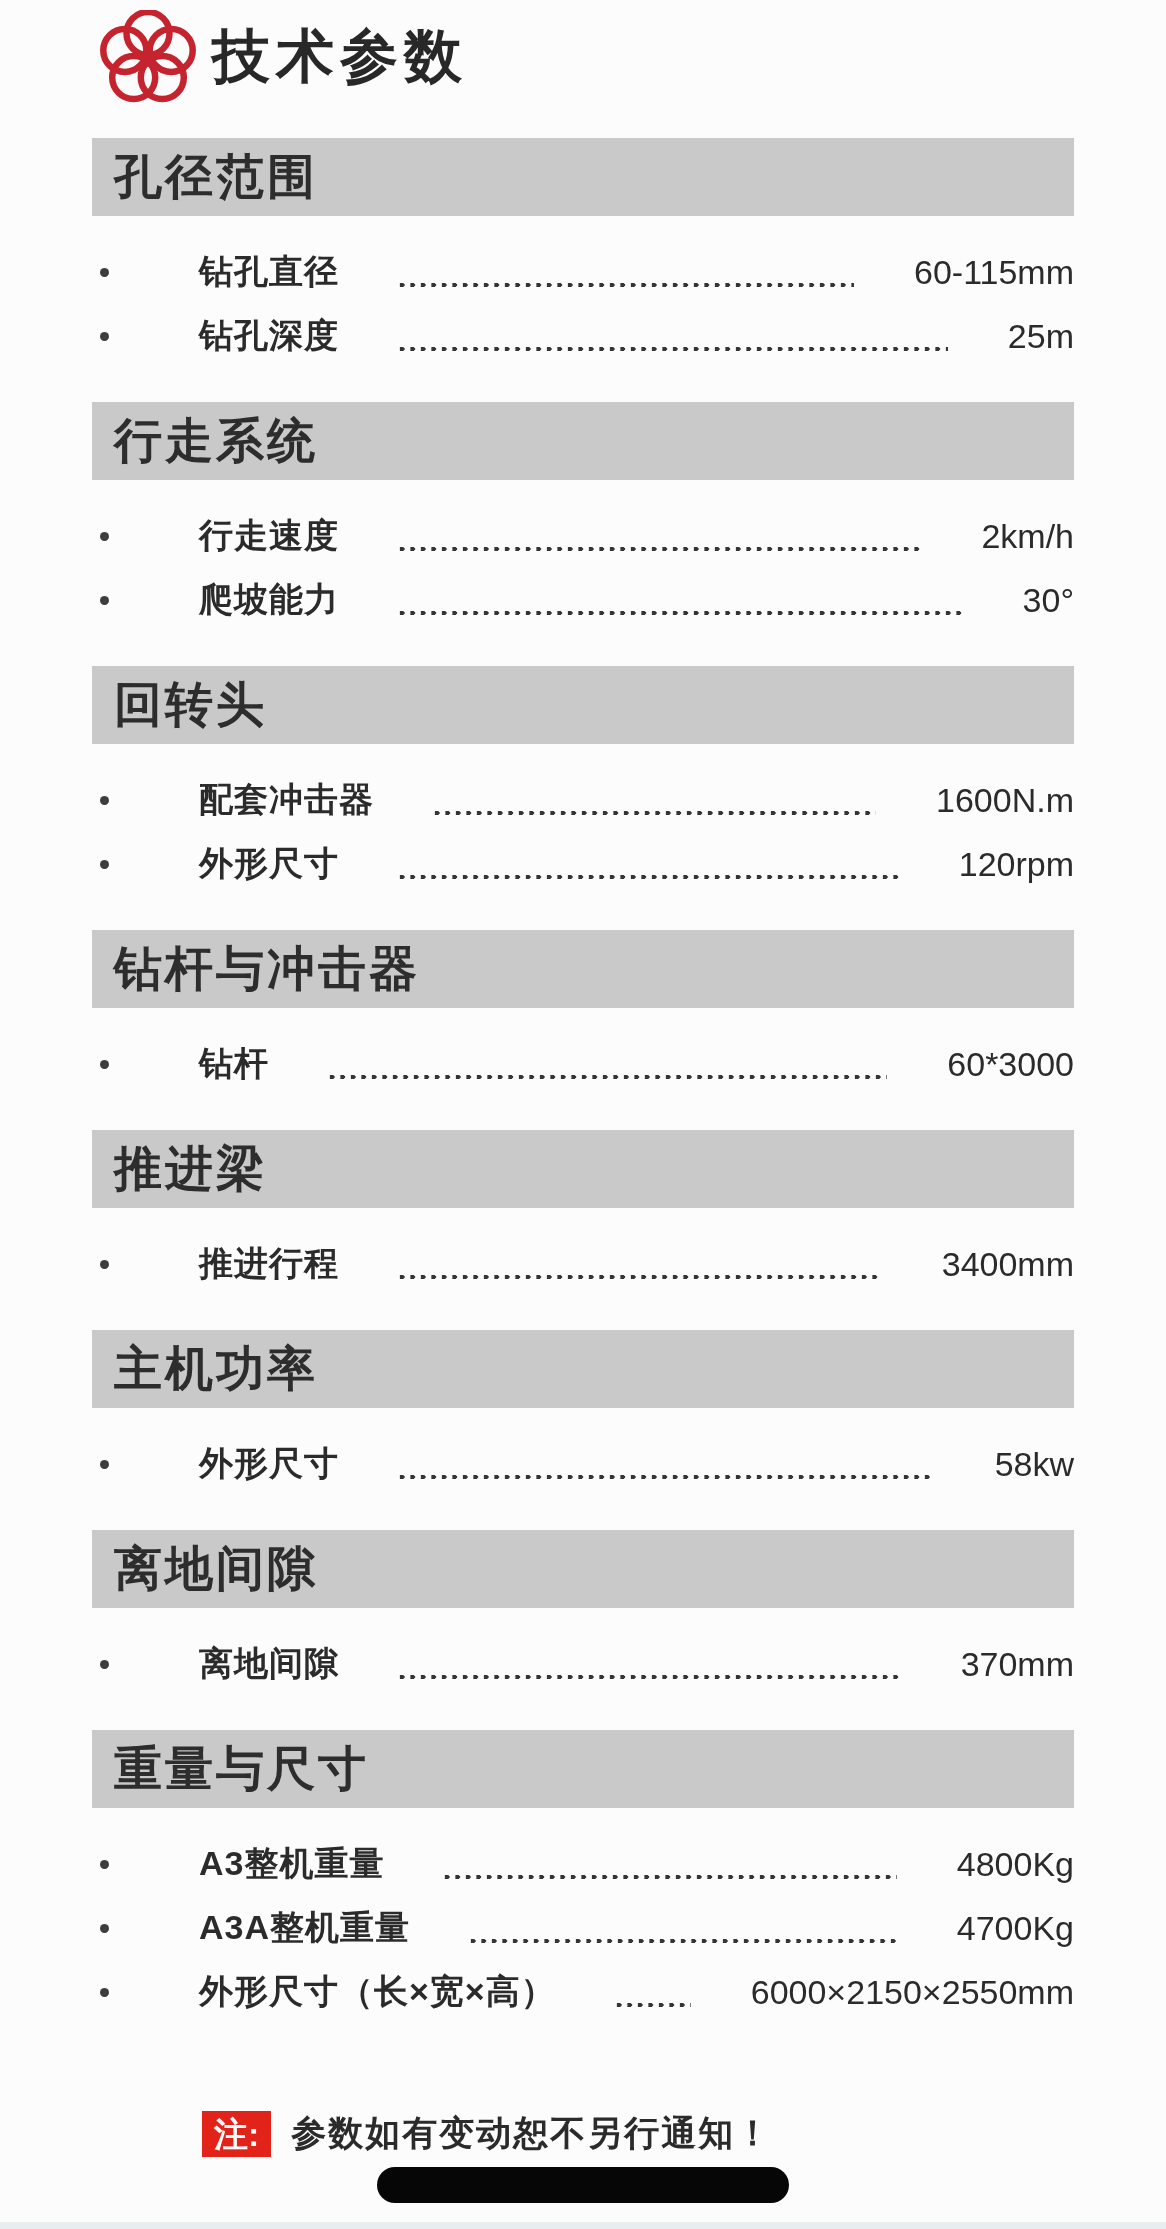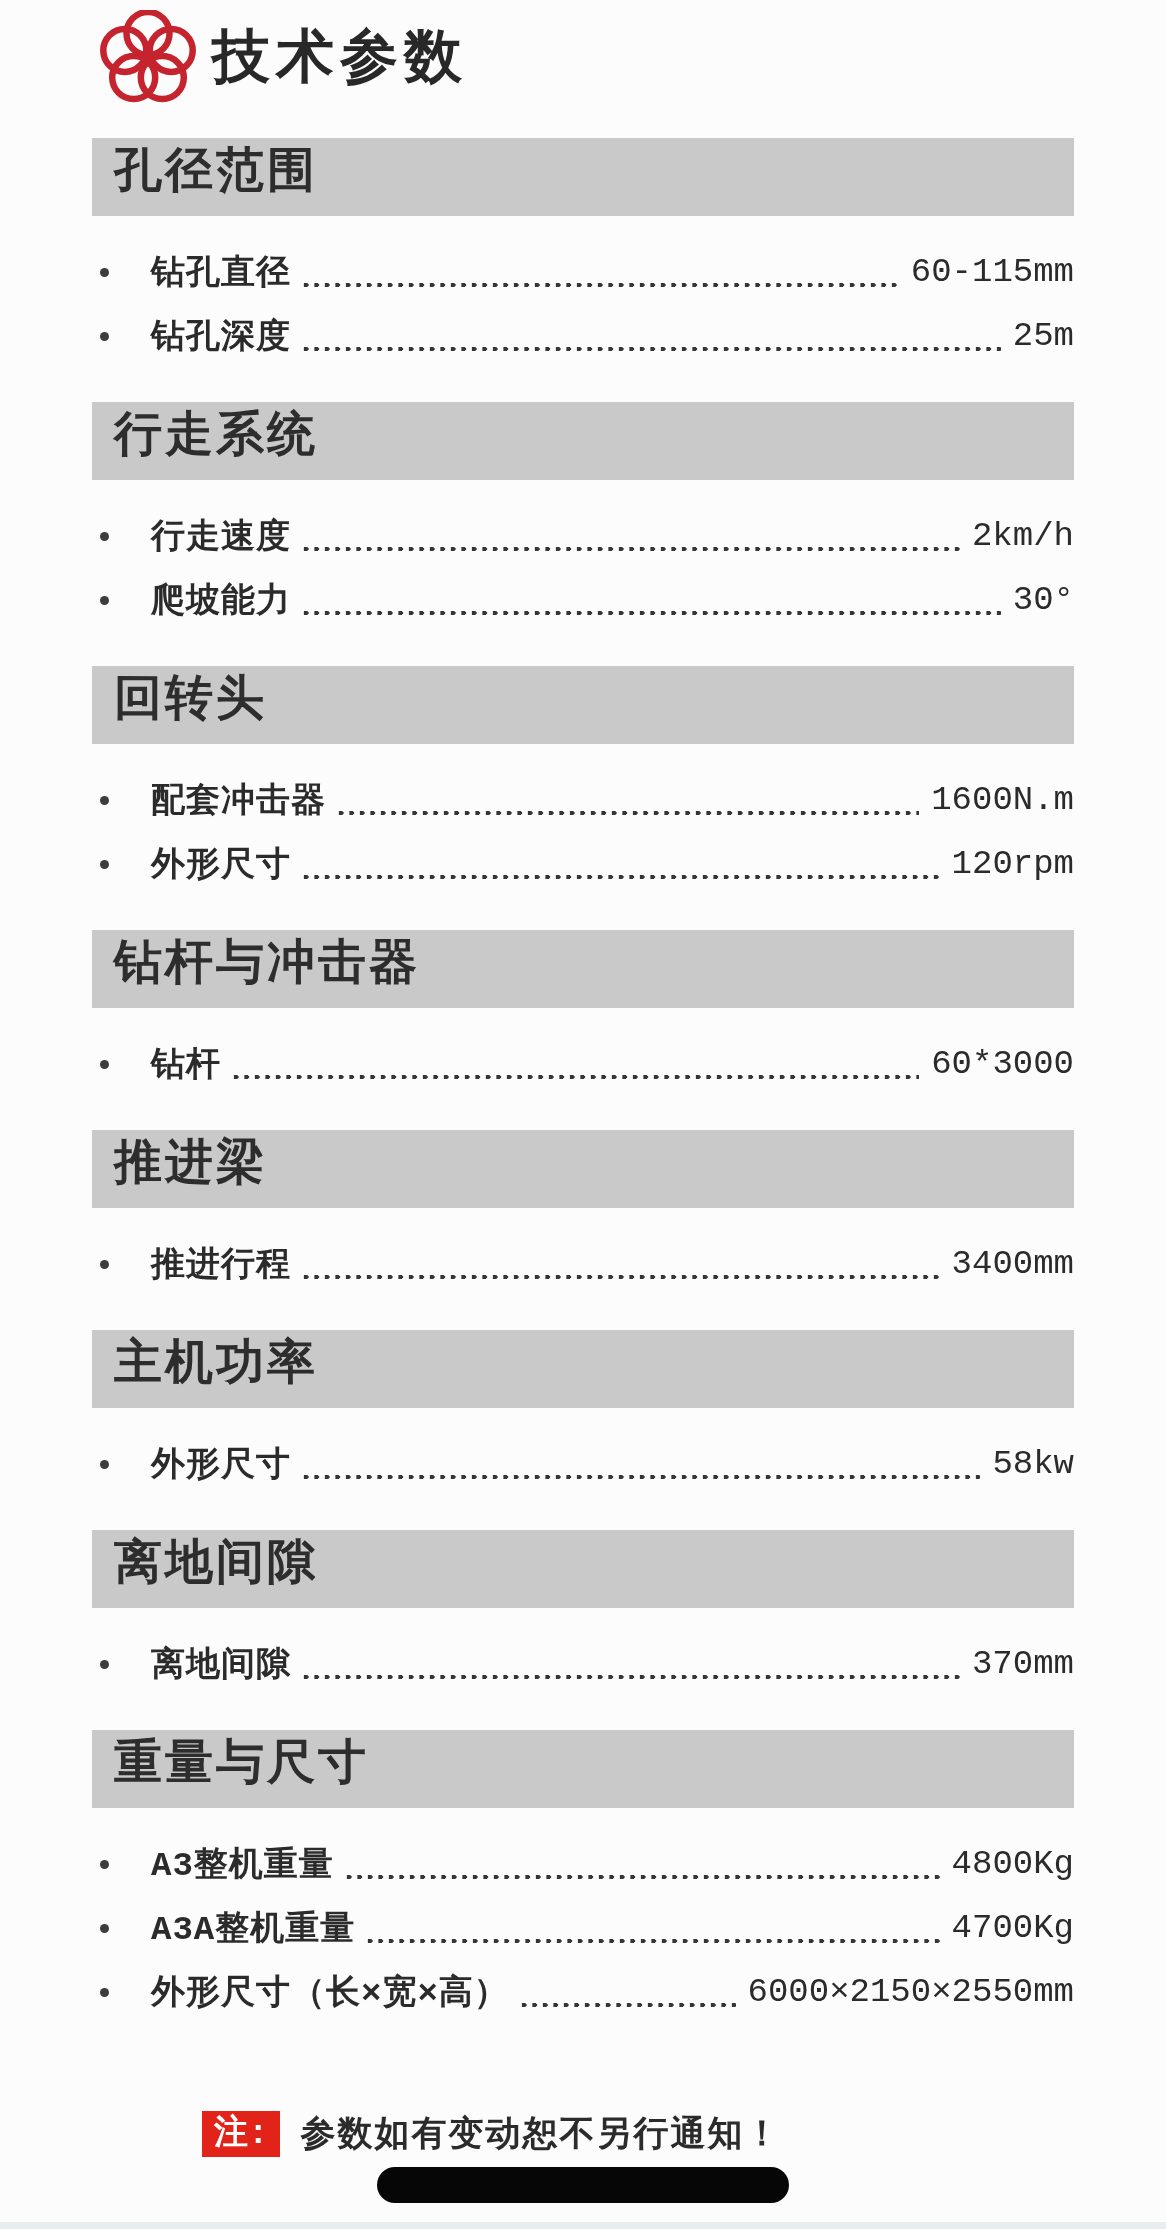--- a/index.html
+++ b/index.html
@@ -1,34 +1,34 @@
 <!DOCTYPE html>
 <html><head>
 <meta charset="utf-8">
 <style>
   html,body { margin:0; padding:0; background:#ffffff; }
   .page {
     width:1166px; height:2229px; position:relative; overflow:hidden;
     background:#fcfcfc;
-    font-family:Liberation Mono, monospace;
+    font-family:Liberation Sans, sans-serif;
     color:#2b2b2b;
   }
   .header { display:flex; align-items:center; padding:10px 0 0 98px; margin-bottom:34px; }
   .logo { width:100px; height:94px; flex:none; }
   .logo svg { display:block; }
   .title { font-size:58px; font-weight:bold; color:#282828; letter-spacing:6px; margin-left:14px; }
 
   .content { margin:0 92px; }
   .sec-bar {
-    background:#c9c9c9; height:78px; display:flex; align-items:flex-start;
+    background:#c9c9c9; height:78px; display:flex; align-items:center;
     padding-left:22px;
   }
   .sec-title { font-size:48px; font-weight:bold; color:#2d2d2d; letter-spacing:3px; }
   .rows { padding:24px 0 34px; }
-  .row { display:flex; align-items:center; height:64px; font-size:34px; color:#2b2b2b; }
+  .row { display:flex; align-items:center; height:64px; font-size:34px; color:#2b2b2b;gap:48px; }
   .bullet { width:9px; height:9px; border-radius:50%; background:#3d3d3d; margin-left:8px; flex:none; }
   .label { margin-left:42px; font-weight:600; letter-spacing:1px; white-space:nowrap; }
   .leader {
     flex:1; height:10px; position:relative; top:13px; margin:0 4px 0 10px;
     background-image:radial-gradient(circle 2.5px at 5px 5px, #353535 98%, transparent 100%);
     background-size:10.5px 10px; background-repeat:repeat-x;
   }
   .value { white-space:nowrap; padding-left:8px; }
 
   .note { display:flex; align-items:center; margin:52px 0 0 110px; }

